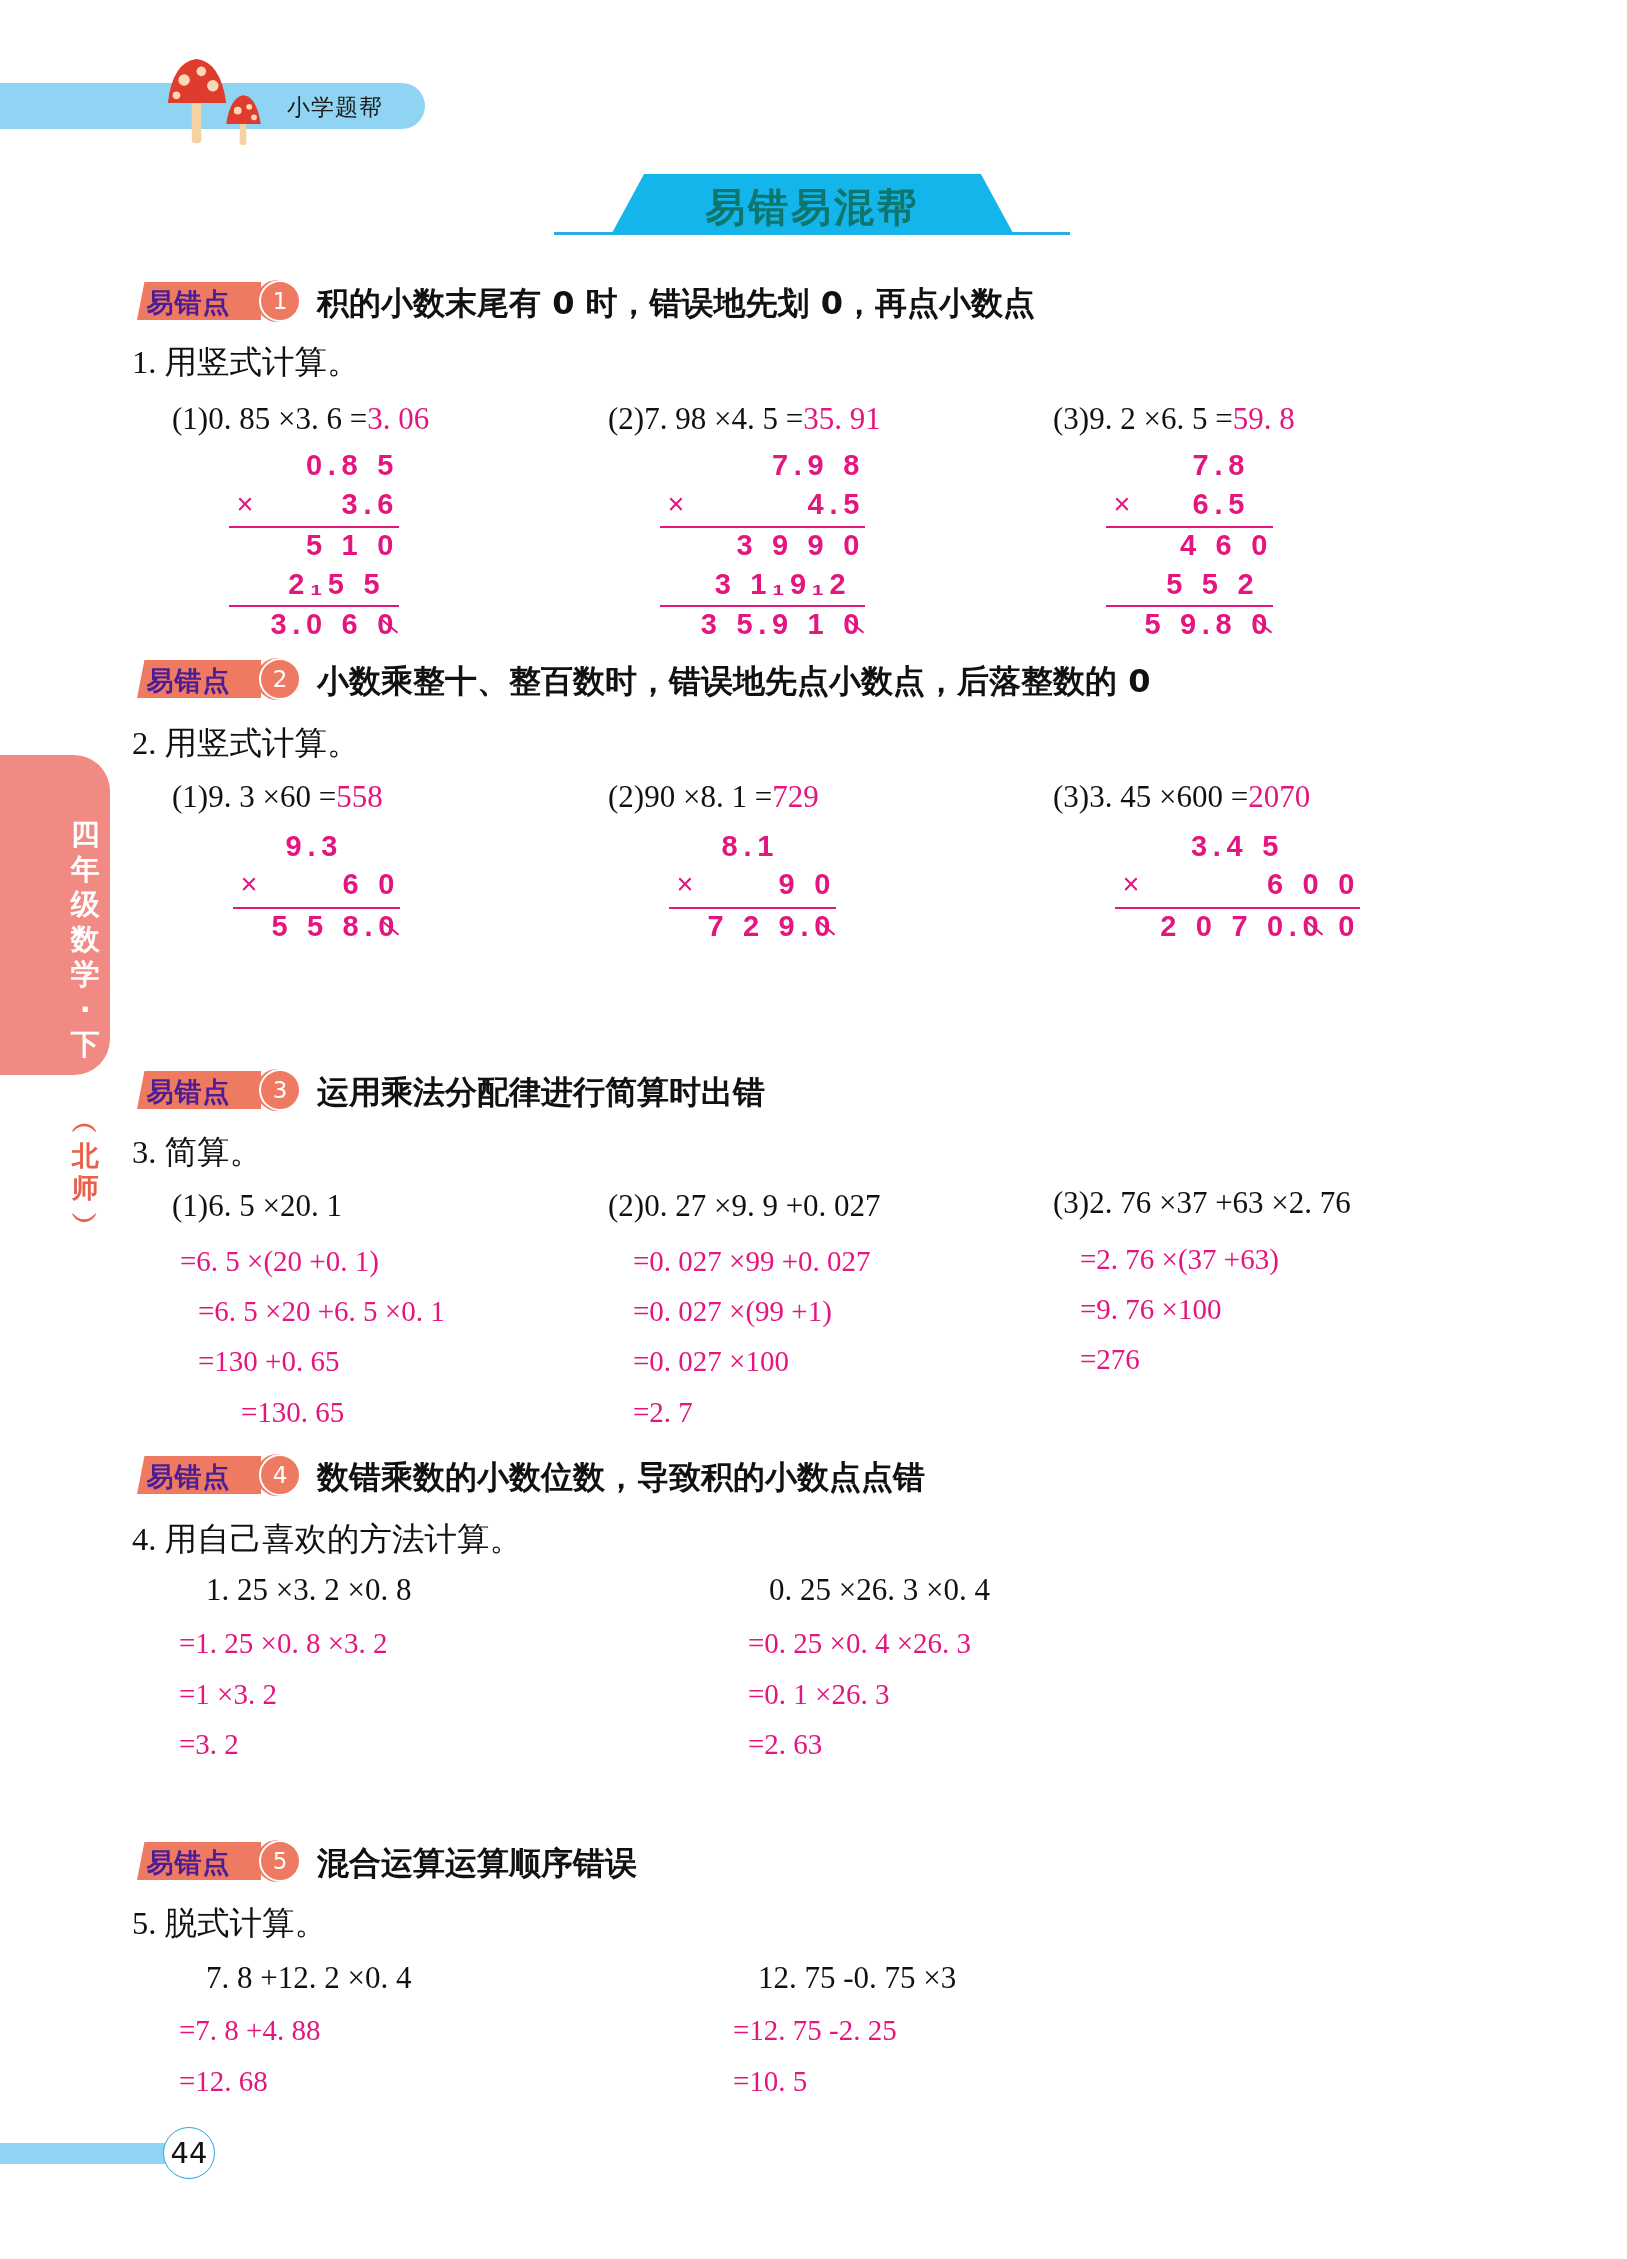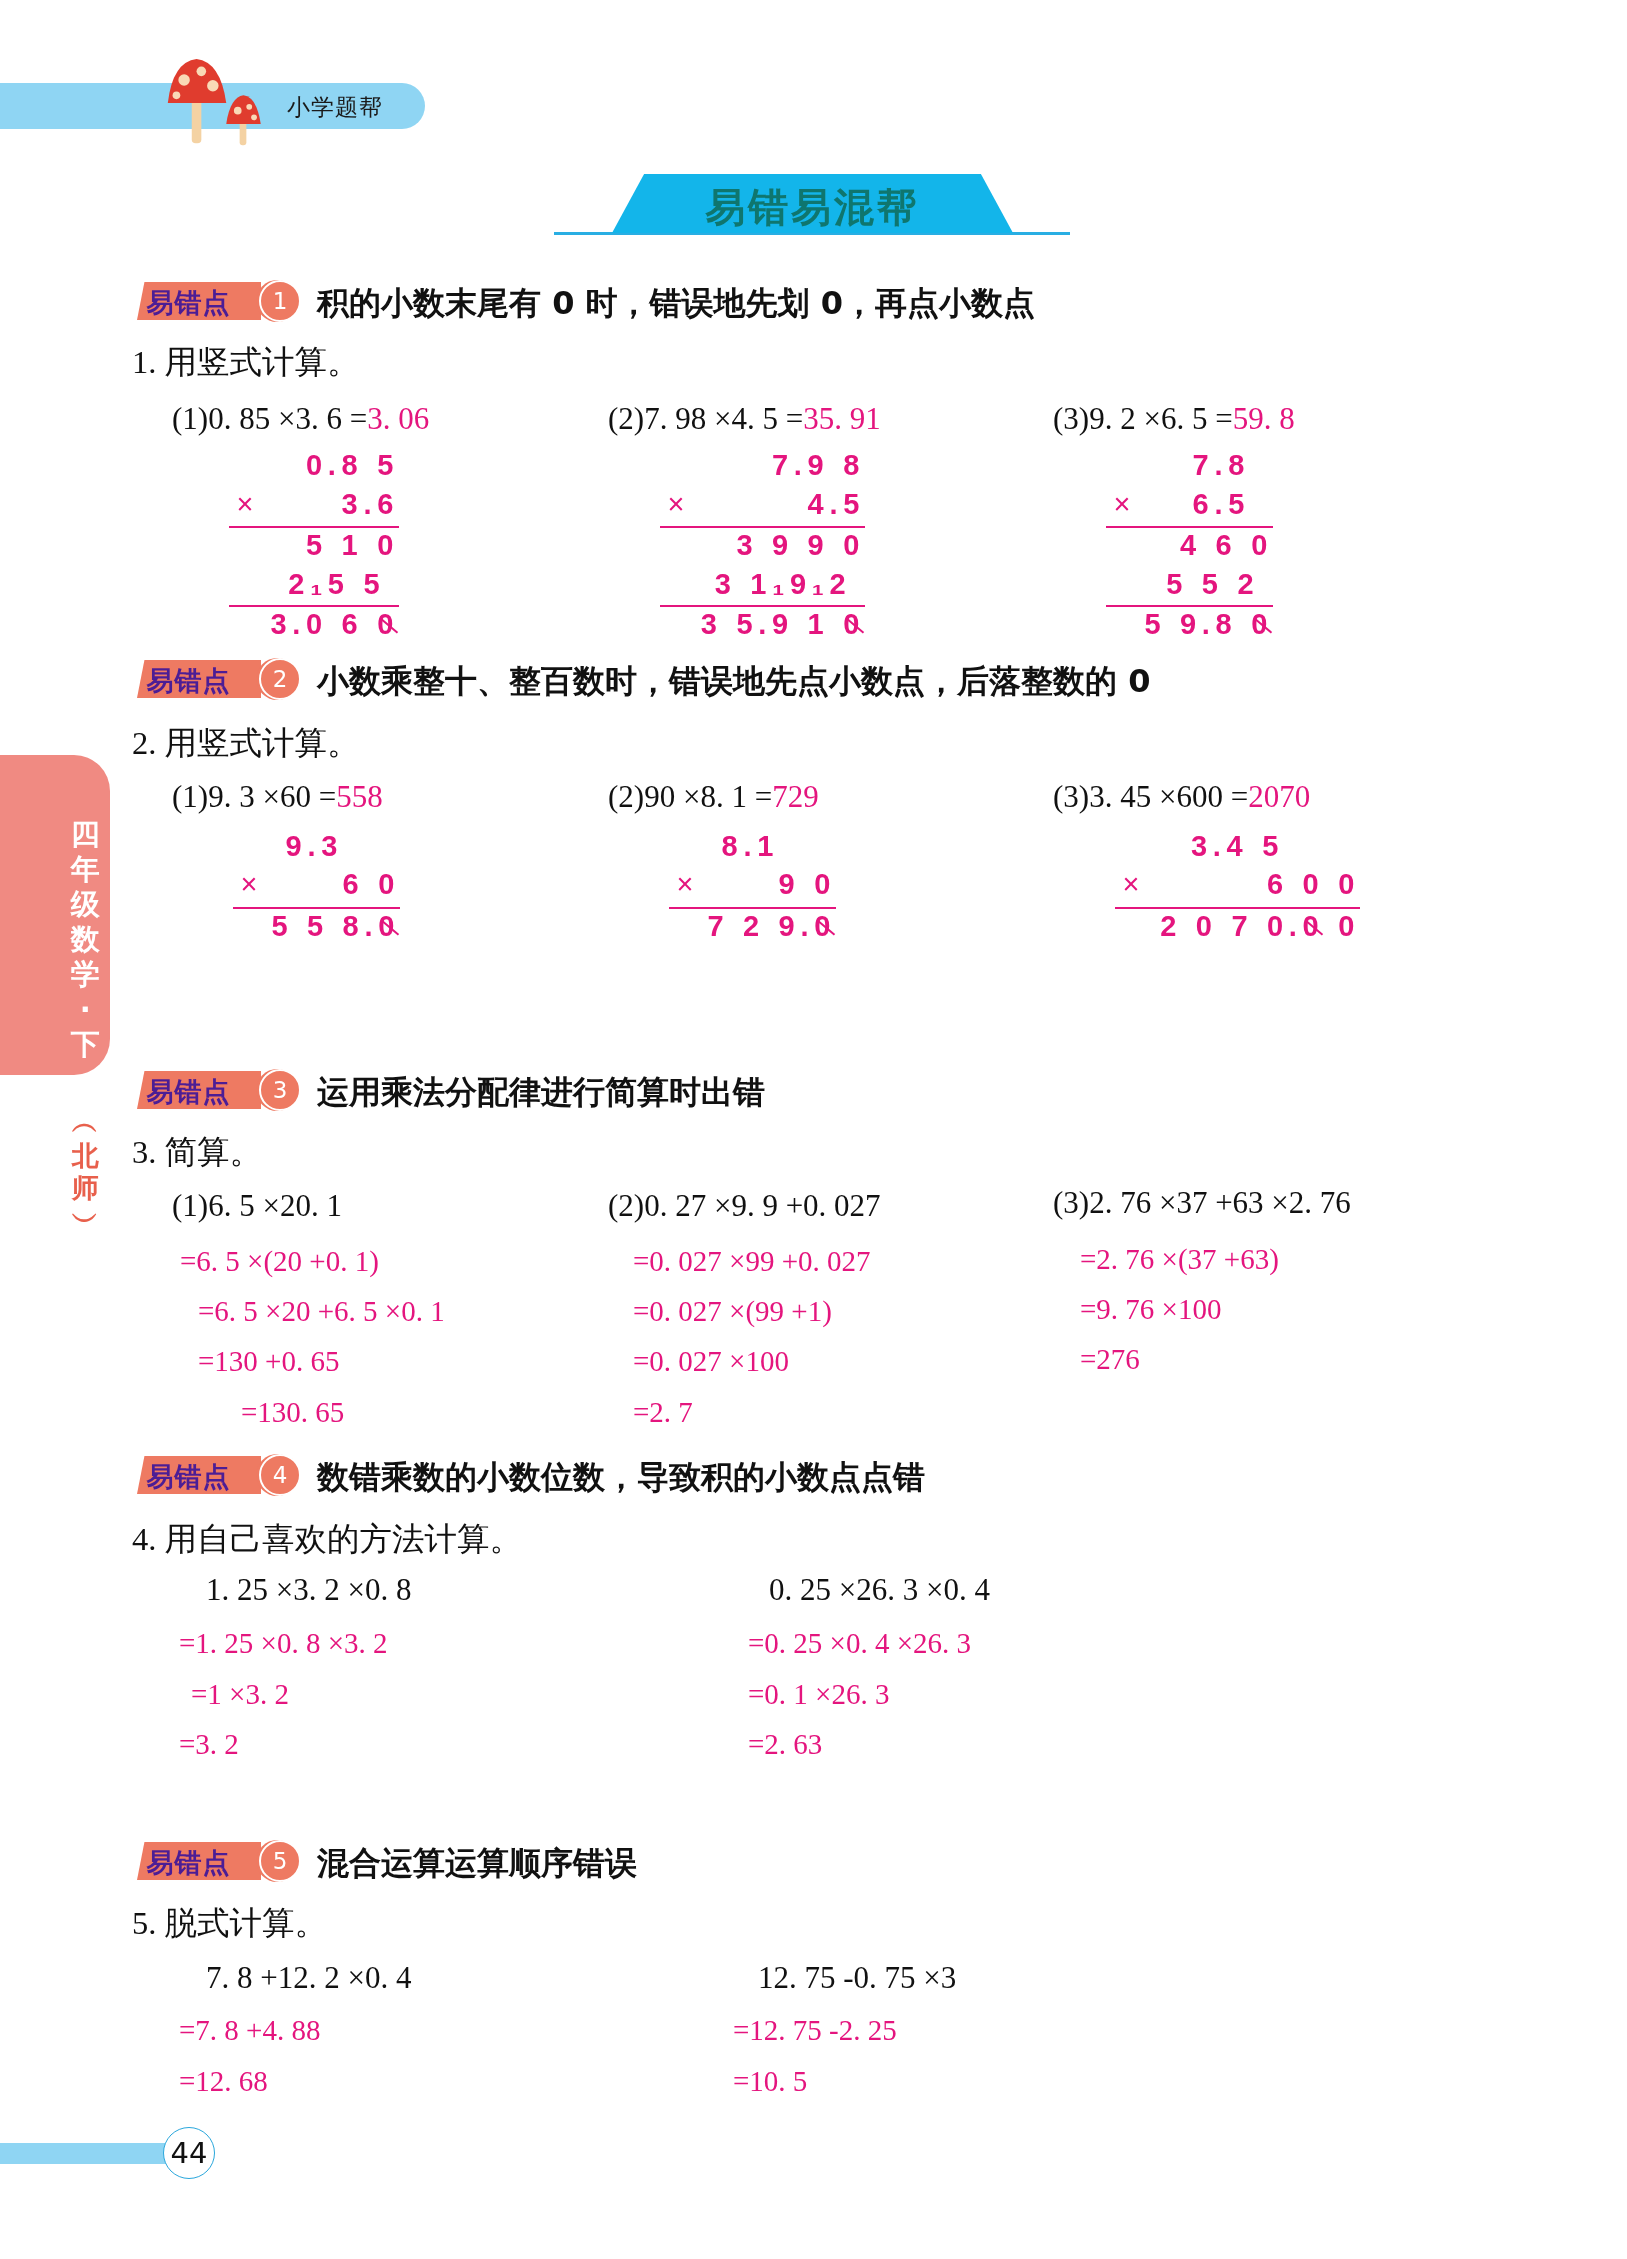--- a/index.html
+++ b/index.html
@@ -201,21 +201,21 @@
     </div>
   <div class="tag-num">4</div>
   <div class="tag-title">数错乘数的小数位数，导致积的小数点点错</div>
 </div>
 <div class="abs q-title" style="left:132px;top:1518px;">4. 用自己喜欢的方法计算。</div>
 
 <div class="abs prob" style="left:206px;top:1572px;">1. 25 ×3. 2 ×0. 8</div>
 <div class="abs prob" style="left:769px;top:1572px;">0. 25 ×26. 3 ×0. 4</div>
 
 <div class="abs step" style="left:179px;top:1627px;">=1. 25 ×0. 8 ×3. 2</div>
-<div class="abs step" style="left:191px;top:1678px;">=1 ×3. 2</div>
+<div class="abs step" style="left:179px;top:1678px;">=1 ×3. 2</div>
 <div class="abs step" style="left:179px;top:1728px;">=3. 2</div>
 
 <div class="abs step" style="left:748px;top:1627px;">=0. 25 ×0. 4 ×26. 3</div>
 <div class="abs step" style="left:748px;top:1678px;">=0. 1 ×26. 3</div>
 <div class="abs step" style="left:748px;top:1728px;">=2. 63</div>
 
 <div class="abs tag" style="left:137px;top:1842px;">
   <div class="tag-box">
       <span>易错点</span>
     </div>

